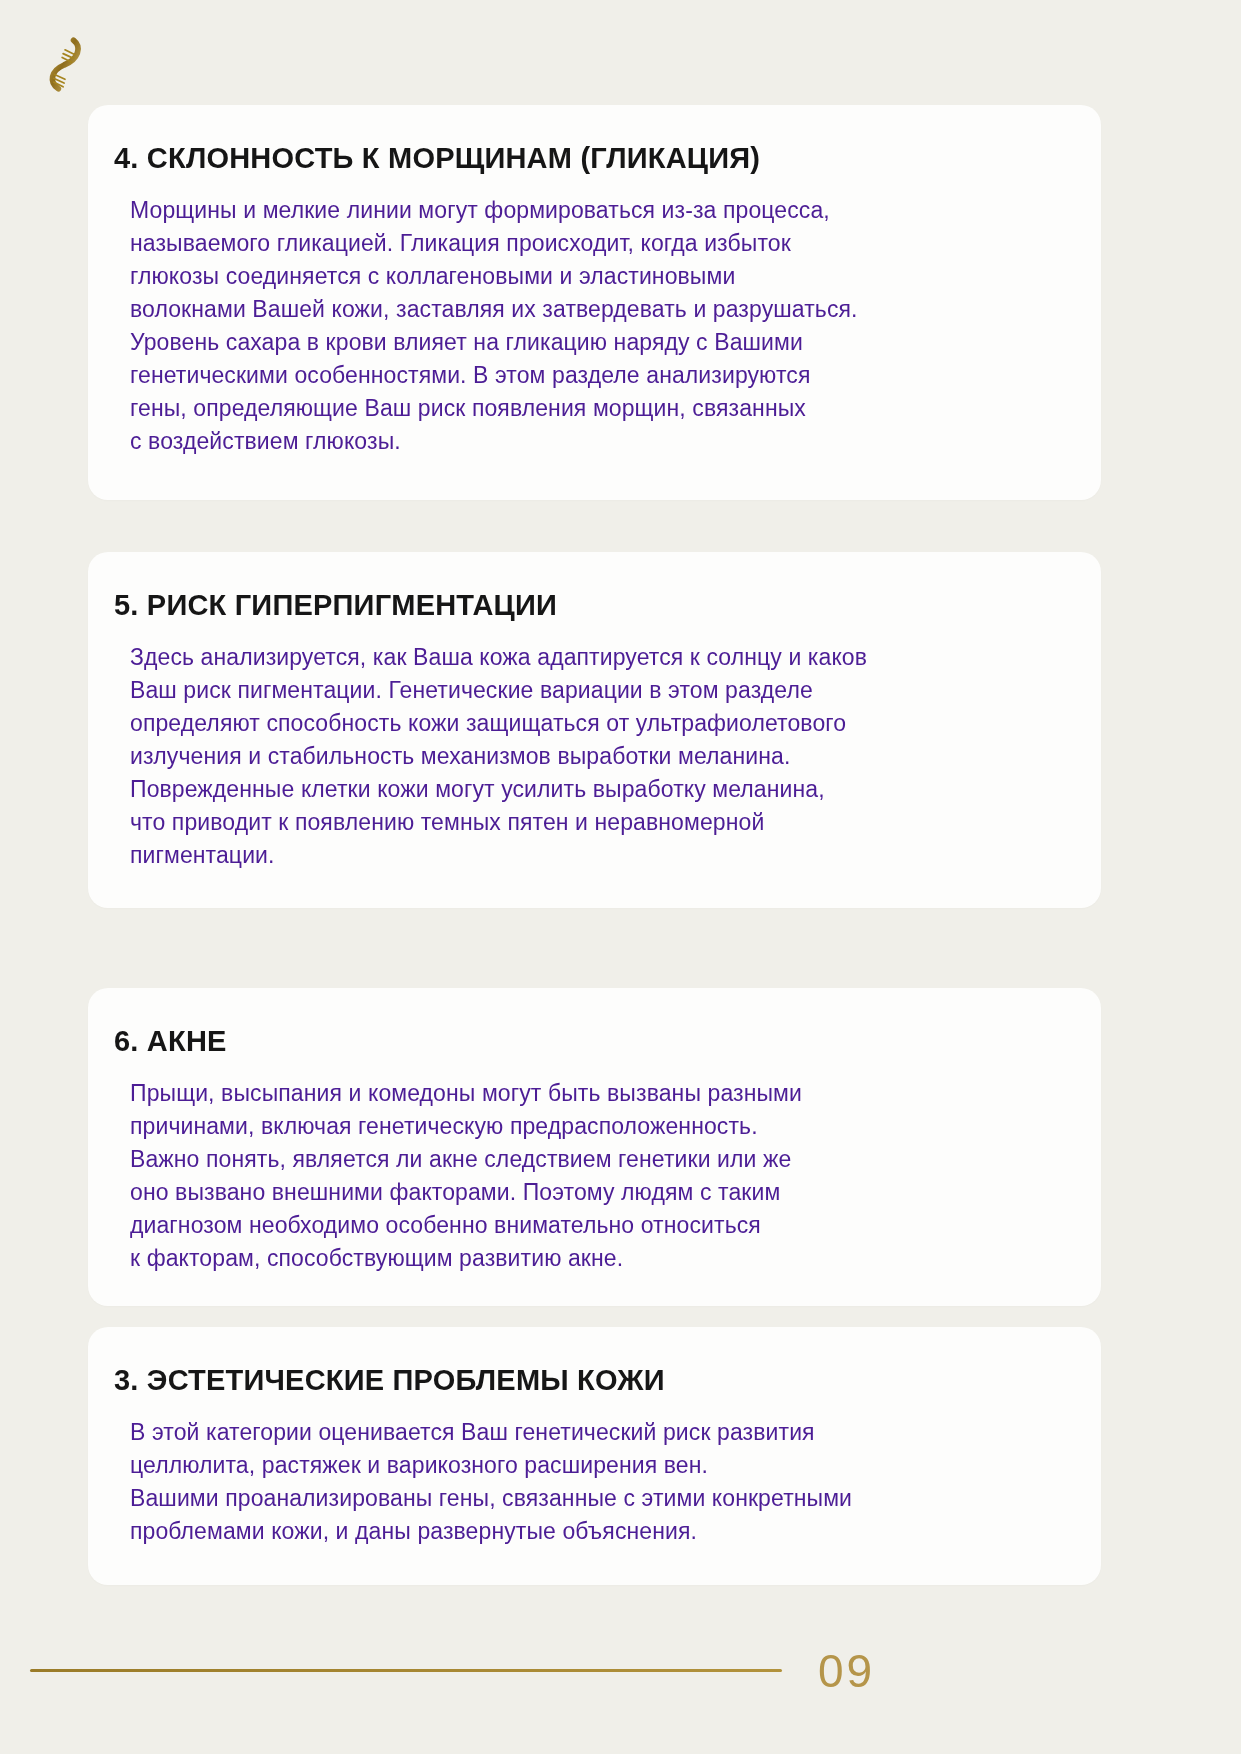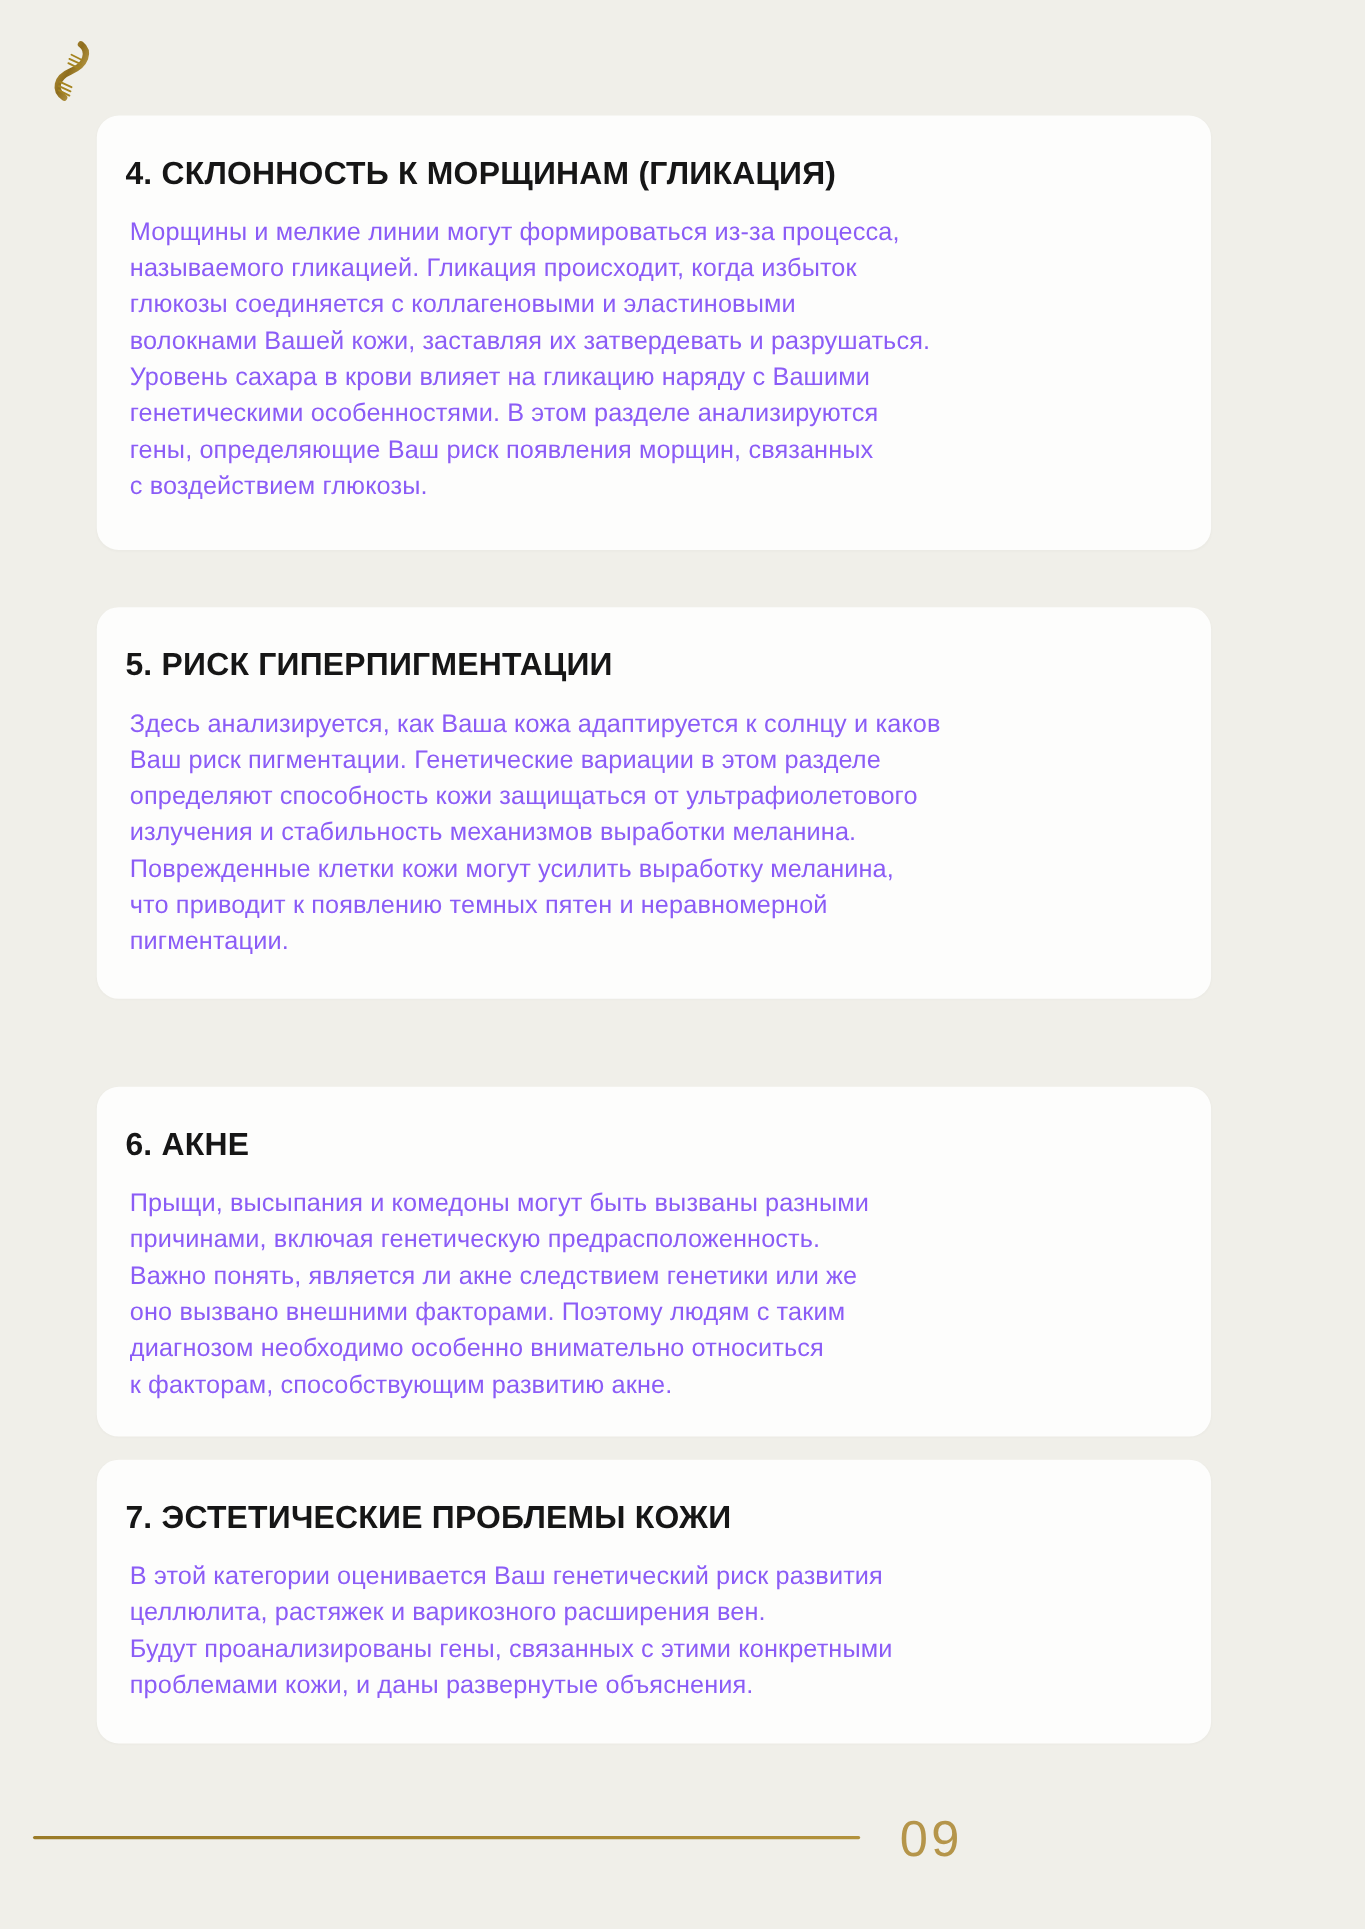--- a/index.html
+++ b/index.html
@@ -23,24 +23,24 @@
   }
   .card h2{
     margin:0 0 18px 0;
     font-size:29px;
     font-weight:bold;
     color:#161616;
     letter-spacing:0.2px;
     line-height:1.2;
   }
   .card p{
-    margin:4px;
+    margin:16px;
     font-size:23px;
     line-height:33px;
-    color:#8b5cf6;
+    color:#4c1d95;
     letter-spacing:0.1px;
     white-space:pre-line;
   }
   .card-1{top:105px;height:395px;}
   .card-2{top:552px;height:356px;border-radius:20px;}
   .card-3{top:988px;height:318px;}
   .card-4{top:1327px;height:258px;}
   .footer-line{
     position:absolute;
     left:30px;top:1669px;
@@ -106,21 +106,21 @@
   <h2>6. АКНЕ</h2>
   <p>Прыщи, высыпания и комедоны могут быть вызваны разными
 причинами, включая генетическую предрасположенность.
 Важно понять, является ли акне следствием генетики или же
 оно вызвано внешними факторами. Поэтому людям с таким
 диагнозом необходимо особенно внимательно относиться
 к факторам, способствующим развитию акне.</p>
 </section>
 
 <section class="card card-4">
-  <h2>7. ЭСТЕТИЧЕСКИЕ ПРОБЛЕМЫ КОЖИ</h2>
+  <h2>3. ЭСТЕТИЧЕСКИЕ ПРОБЛЕМЫ КОЖИ</h2>
   <p>В этой категории оценивается Ваш генетический риск развития
 целлюлита, растяжек и варикозного расширения вен.
-Будут проанализированы гены, связанных с этими конкретными
+Вашими проанализированы гены, связанные с этими конкретными
 проблемами кожи, и даны развернутые объяснения.</p>
 </section>
 
 <div class="footer-line"></div>
 <div class="page-number">09</div>
 
 </body></html>

